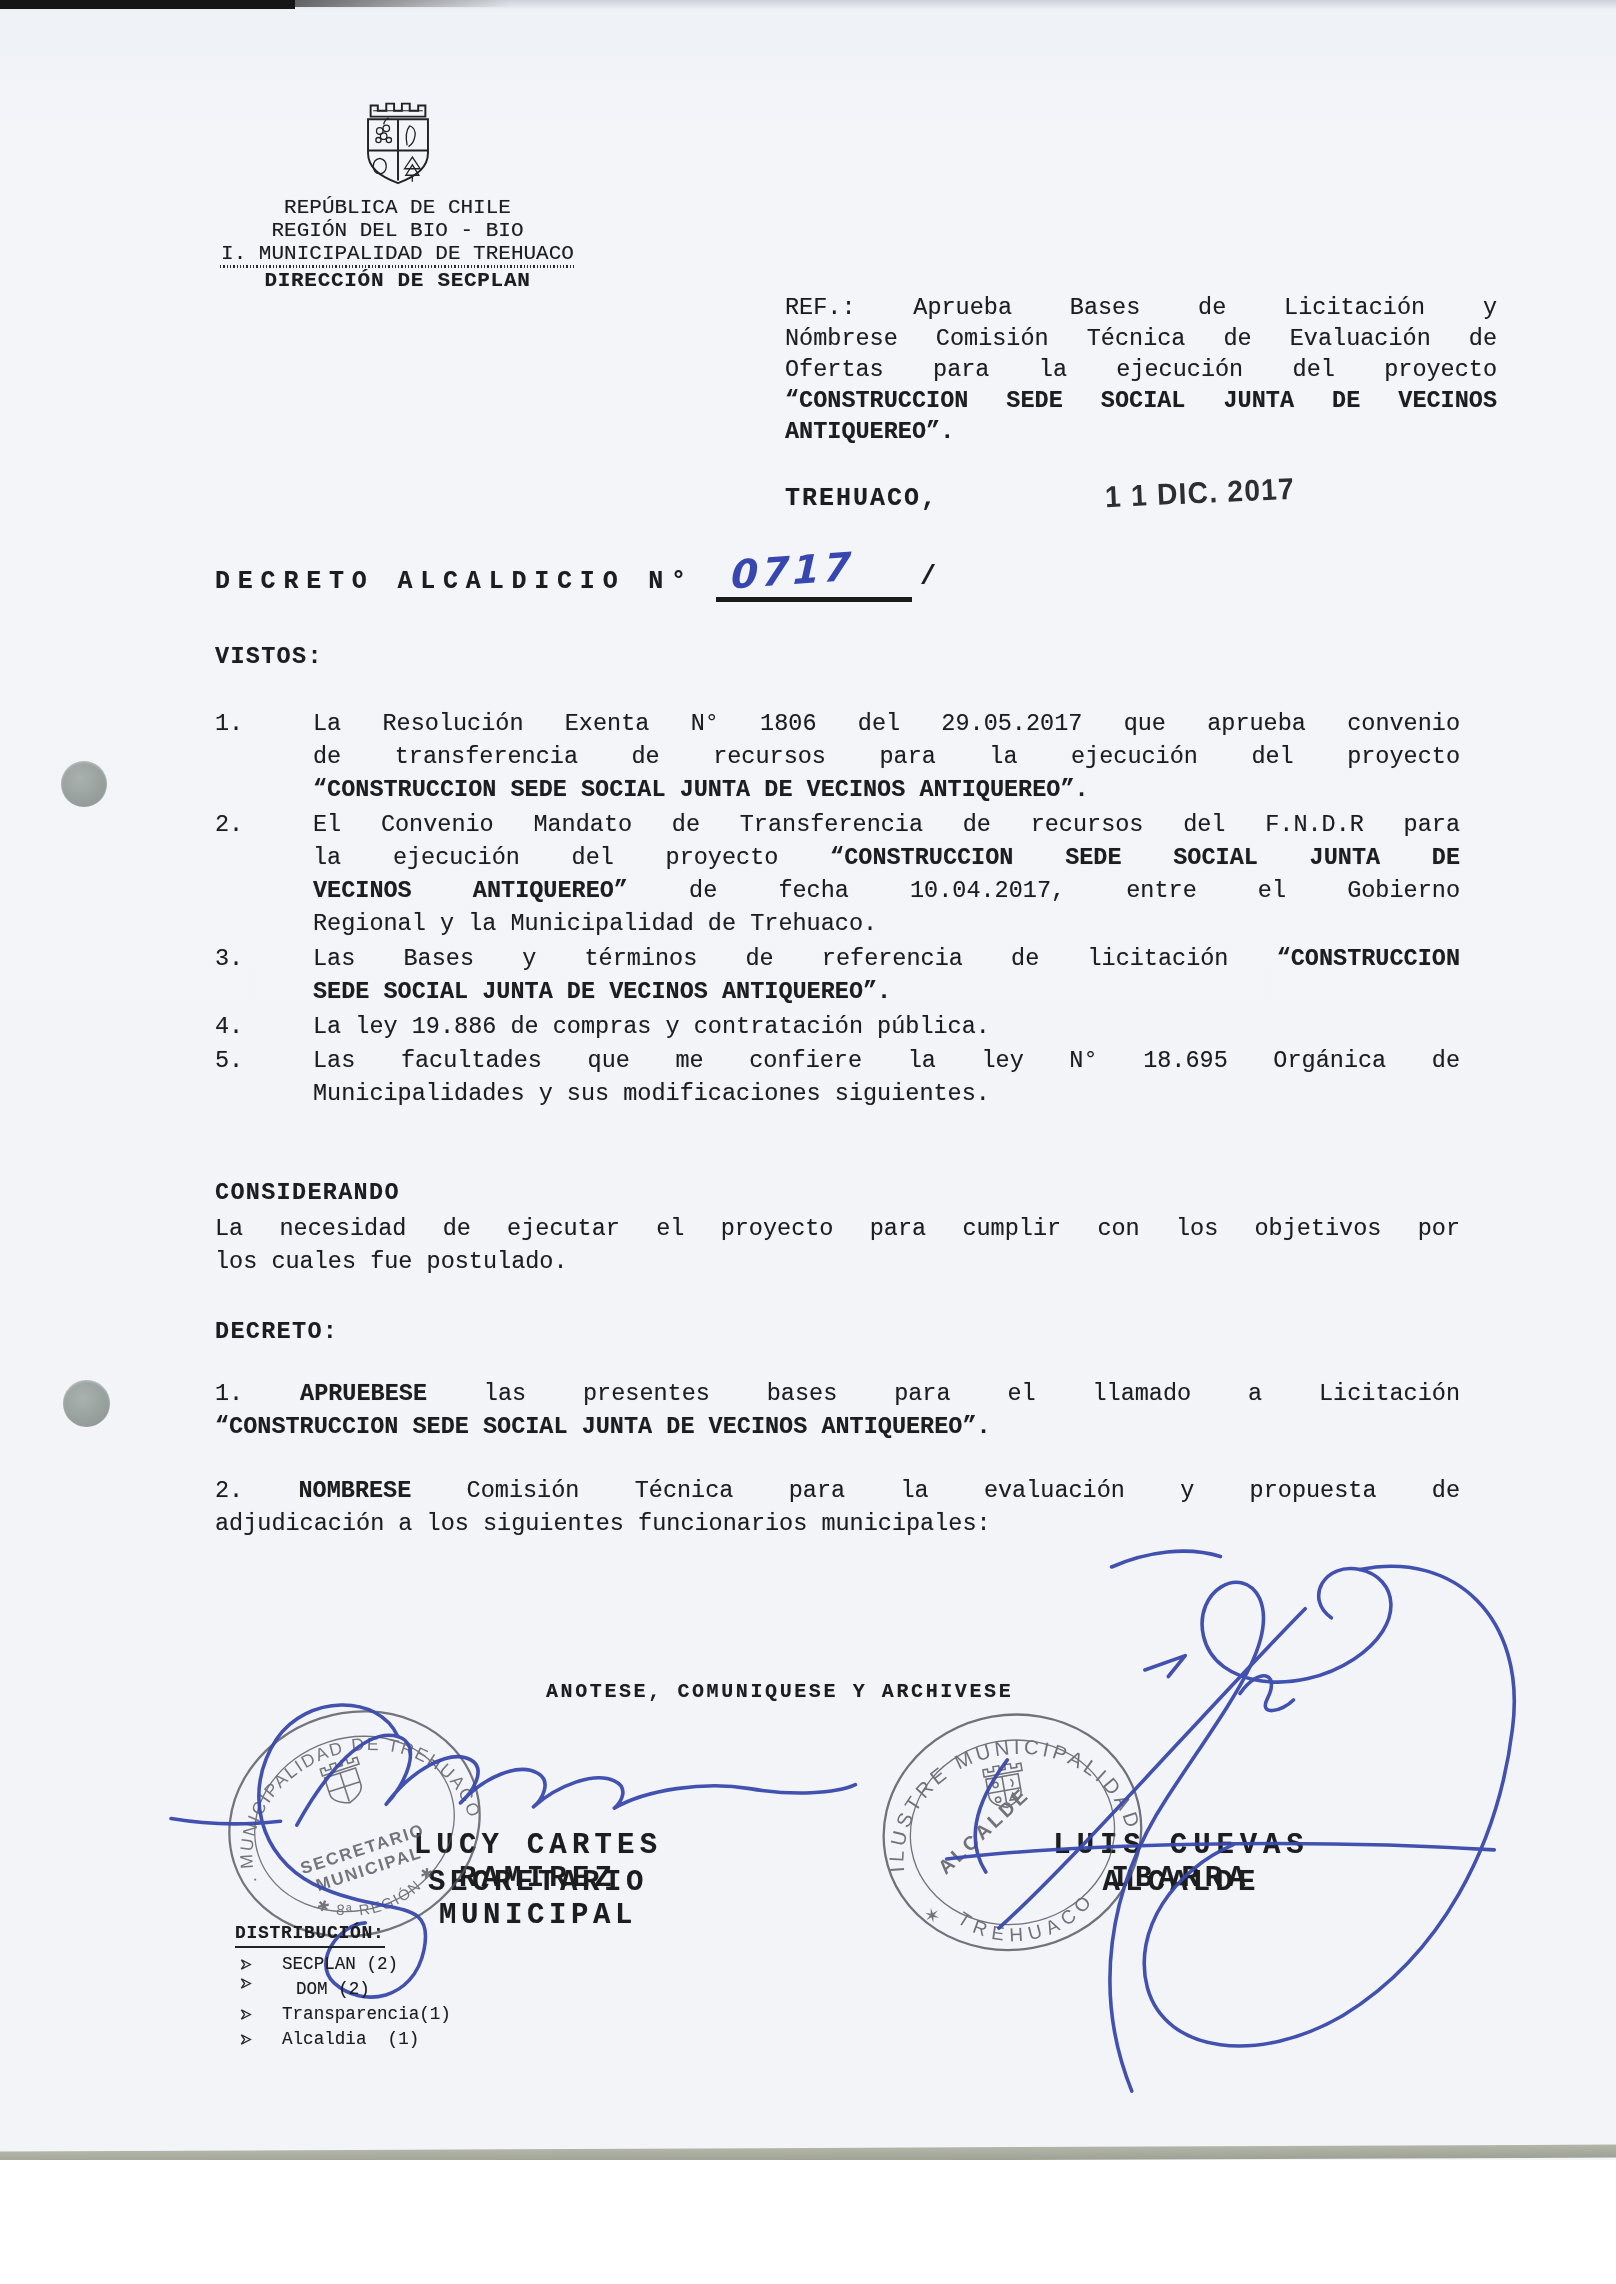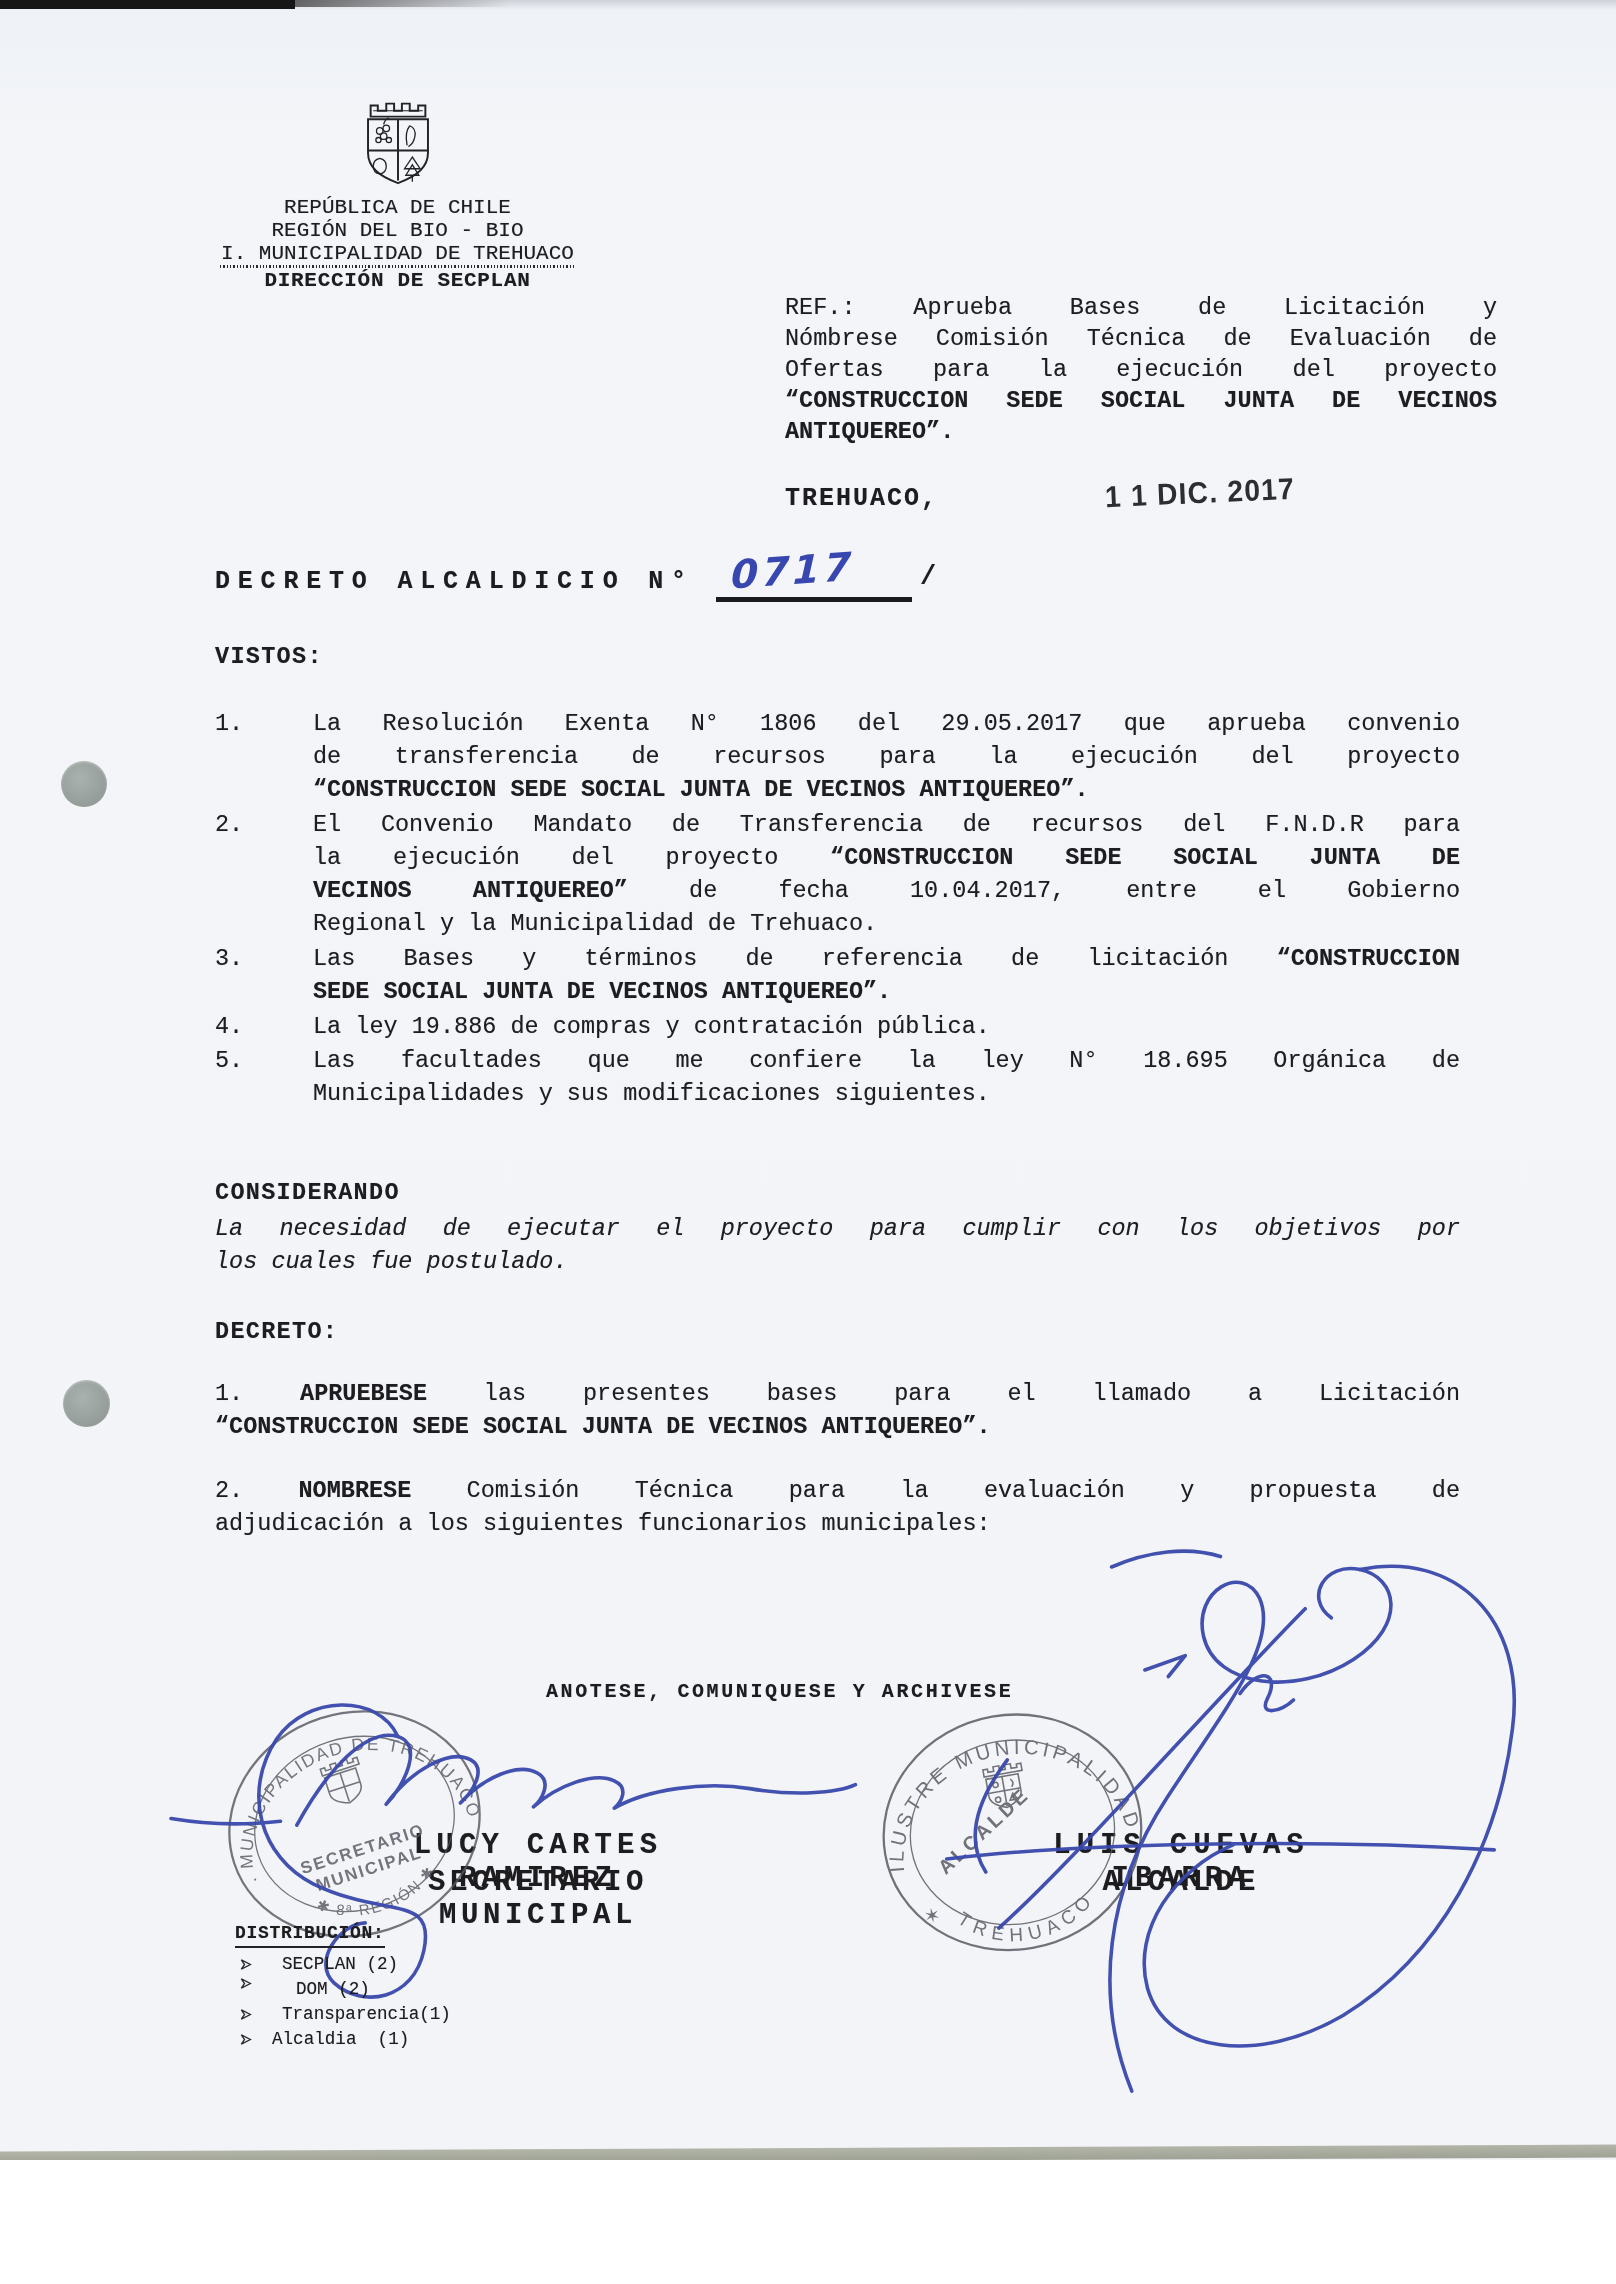--- a/index.html
+++ b/index.html
@@ -128,21 +128,21 @@
 
   <div class="abs vitem" style="top:1044px;">
     <span class="vnum ink">5.</span>
     <div class="vlines">
       <div class="bline jl ink"><span>Las facultades que me confiere la ley N° 18.695 Orgánica de</span></div>
       <div class="bline ink"><span>Municipalidades y sus modificaciones siguientes.</span></div>
     </div>
   </div>
 
   <div class="abs heading ink" style="left:215px;top:1179px;">CONSIDERANDO</div>
-  <div class="abs" style="left:215px;top:1212px;width:1245px;font-style:italic;">
+  <div class="abs" style="left:215px;top:1212px;width:1245px;">
     <div class="bline jl ink">La necesidad de ejecutar el proyecto para cumplir con los objetivos por</div>
     <div class="bline ink">los cuales fue postulado.</div>
   </div>
 
   <div class="abs heading ink" style="left:215px;top:1318px;">DECRETO:</div>
 
   <div class="abs" style="left:215px;top:1377px;width:1245px;">
     <div class="bline jl ink"><span>1. </span><span class="b">APRUEBESE</span><span> las presentes bases para el llamado a Licitación</span></div>
     <div class="bline ink"><span class="b">“CONSTRUCCION SEDE SOCIAL JUNTA DE VECINOS ANTIQUEREO”.</span></div>
   </div>
@@ -245,21 +245,21 @@
           <path d="M2,3 L16,10 L2,17 L7,10 Z" fill="none" stroke="#2a2a2c" stroke-width="2"></path>
         </svg>
       <span class="dist-item ink">DOM (2)</span>
     </div>
     <div style="display:flex;align-items:center;gap:29px;height:25px;">
       <svg width="13" height="13" viewBox="0 0 20 20">
           <path d="M2,3 L16,10 L2,17 L7,10 Z" fill="none" stroke="#2a2a2c" stroke-width="2"></path>
         </svg>
       <span class="dist-item ink">Transparencia(1)</span>
     </div>
-    <div style="display:flex;align-items:center;gap:19px;height:25px;">
+    <div style="display:flex;align-items:center;gap:29px;height:25px;">
       <svg width="13" height="13" viewBox="0 0 20 20">
           <path d="M2,3 L16,10 L2,17 L7,10 Z" fill="none" stroke="#2a2a2c" stroke-width="2"></path>
         </svg>
       <span class="dist-item ink">Alcaldia  (1)</span>
     </div>
   </div>
 
 </div>
 
 

